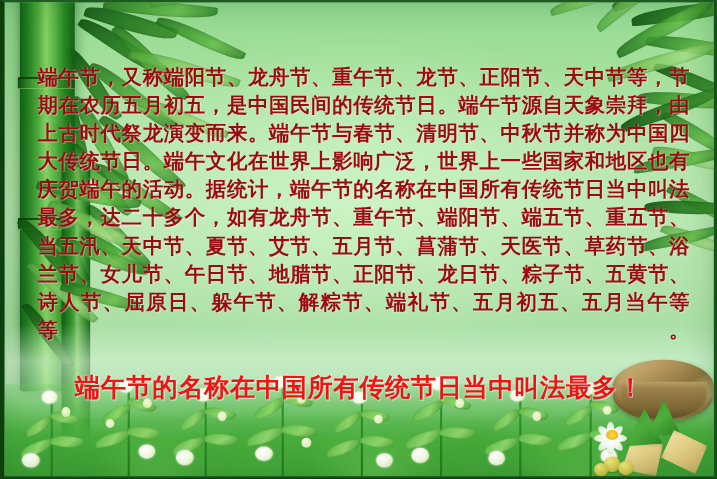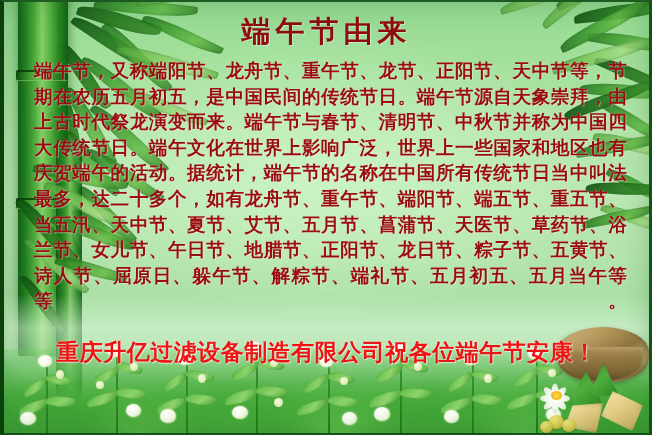--- a/index.html
+++ b/index.html
@@ -379,20 +379,19 @@
       <div class="petal" style="left:16px;top:12px;transform:rotate(270deg);"></div>
       <div class="petal" style="left:16px;top:12px;transform:rotate(315deg);"></div>
       <div class="lotus-core"></div>
     </div>
 
     <div class="fruit" style="left:14px;bottom:4px;width:15px;height:14px;"></div>
     <div class="fruit" style="left:27px;bottom:1px;width:14px;height:13px;"></div>
     <div class="fruit" style="left:5px;bottom:0px;width:13px;height:12px;"></div>
   </div>
 
-  <div class="title">端午节由来</div>
 
   <div class="body-text">端午节，又称端阳节、龙舟节、重午节、龙节、正阳节、天中节等，节期在农历五月初五，是中国民间的传统节日。端午节源自天象崇拜，由上古时代祭龙演变而来。端午节与春节、清明节、中秋节并称为中国四大传统节日。端午文化在世界上影响广泛，世界上一些国家和地区也有庆贺端午的活动。据统计，端午节的名称在中国所有传统节日当中叫法最多，达二十多个，如有龙舟节、重午节、端阳节、端五节、重五节、当五汛、天中节、夏节、艾节、五月节、菖蒲节、天医节、草药节、浴兰节、女儿节、午日节、地腊节、正阳节、龙日节、粽子节、五黄节、诗人节、屈原日、躲午节、解粽节、端礼节、五月初五、五月当午等等。</div>
 
-  <div class="footer">重庆升亿过滤设备制造有限公司祝各位端午节安康！</div>
+  <div class="footer">端午节的名称在中国所有传统节日当中叫法最多！</div>
 
   <div class="vignette"></div>
 </div>
 
 </body></html>

